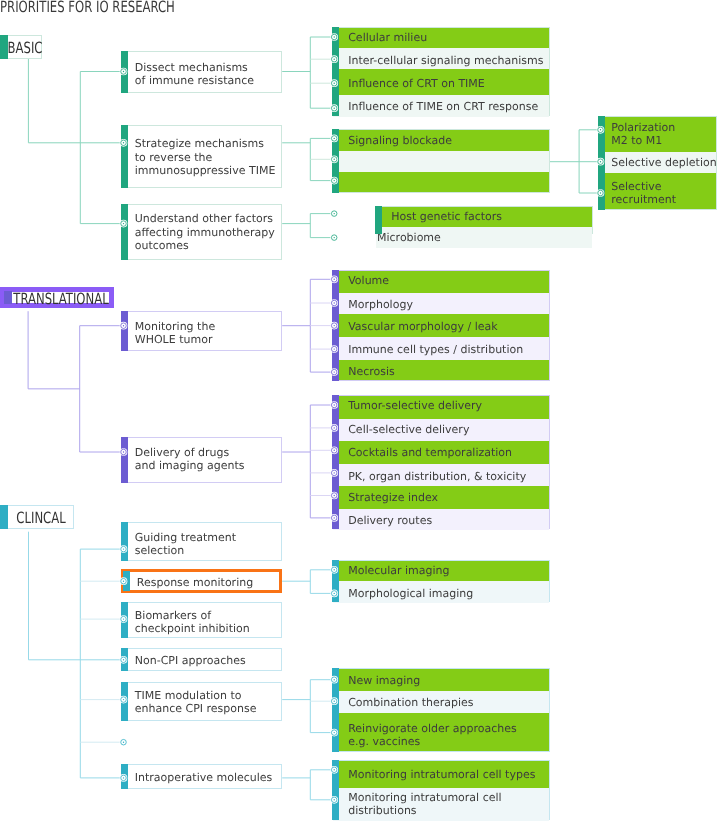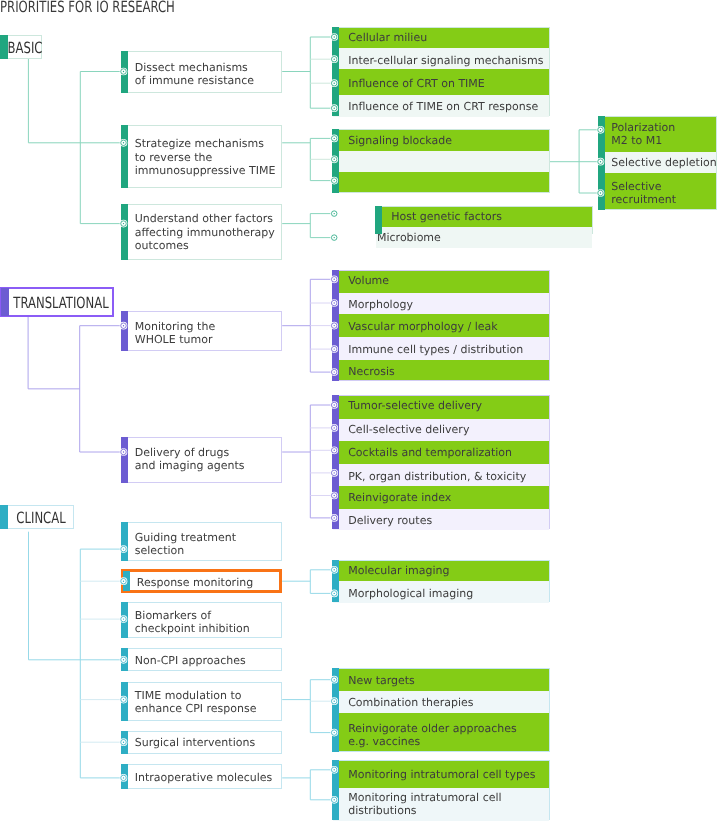--- a/index.html
+++ b/index.html
@@ -173,21 +173,21 @@
 <div class="grp" style="left:332px;top:205.6px;width:217.5px;height:28px;border:1px solid #cde7dd;margin-left:43px;">
       <div class="row" style="top:3.65px;left:15.2px;">
         <span class="l">Host genetic factors</span>
       </div>
       <div class="band" style="top:20.3px;height:21.6px;background:#eff7f4"></div>
       <div class="row" style="top:24.45px;left:1px;">
         <span class="l">Microbiome</span>
       </div>
       <div class="bar" style="background:#20a67f"></div>
     </div>
-<div class="cat" style="left:0px;top:287.3px;width:113.7px;height:30px;border:2px solid #8b5cf6;">
+<div class="cat" style="left:0px;top:287.3px;width:113.7px;height:21px;border:5px solid #8b5cf6;">
       <div class="bar" style="background:#6c5cd2"></div>
       <div class="lbl">
         <span>TRANSLATIONAL</span>
       </div>
     </div>
 <div class="node" style="left:121.2px;top:311.3px;width:161px;height:40.2px;border:1px solid #d2ccf4;">
       <div class="txt" style="top:7.7px">
         <span class="l" style="line-height:13.4px">Monitoring the</span>
         <span class="l" style="line-height:13.4px">WHOLE tumor</span>
       </div>
@@ -229,21 +229,21 @@
         <span class="l">Cell-selective delivery</span>
       </div>
       <div class="row" style="top:50.45px;left:15.2px;">
         <span class="l">Cocktails and temporalization</span>
       </div>
       <div class="band" style="top:67.8px;height:21.9px;background:#f3f1fd"></div>
       <div class="row" style="top:73.75px;left:15.2px;">
         <span class="l">PK, organ distribution, &amp; toxicity</span>
       </div>
       <div class="row" style="top:95.45px;left:15.2px;">
-        <span class="l">Reinvigorate index</span>
+        <span class="l">Strategize index</span>
       </div>
       <div class="band" style="top:112.8px;height:21.6px;background:#f3f1fd"></div>
       <div class="row" style="top:117.85px;left:15.2px;">
         <span class="l">Delivery routes</span>
       </div>
       <div class="bar" style="background:#6c5cd2"></div>
     </div>
 <div class="cat" style="left:0px;top:505px;width:74.2px;height:23.9px;border:1px solid #c5e6f0;">
       <div class="bar" style="background:#2eaec4"></div>
       <div class="lbl">
@@ -288,35 +288,29 @@
     </div>
 <div class="node" style="left:121.2px;top:682.1px;width:161px;height:39px;border:1px solid #c5e6f0;">
       <div class="txt" style="top:5.8px">
         <span class="l" style="line-height:13.2px">TIME modulation to</span>
         <span class="l" style="line-height:13.2px">enhance CPI response</span>
       </div>
       <div class="bar" style="background:#2eaec4"></div>
     </div>
 <div class="grp" style="left:332px;top:667.8px;width:217.5px;height:84.6px;border:1px solid #c5e6f0;">
       <div class="row" style="top:5.45px;left:15.2px;">
-        <span class="l">New targets</span>
+        <span class="l">New imaging</span>
       </div>
       <div class="band" style="top:22.7px;height:21.4px;background:#eff7f9"></div>
       <div class="row" style="top:27.25px;left:15.2px;">
         <span class="l">Combination therapies</span>
       </div>
       <div class="row" style="top:52.75px;left:15.2px;">
         <span class="l">Reinvigorate older approaches</span>
         <span class="l">e.g. vaccines</span>
-      </div>
-      <div class="bar" style="background:#2eaec4"></div>
-    </div>
-<div class="node" style="left:121.2px;top:730.7px;width:161px;height:23.2px;border:1px solid #c5e6f0;">
-      <div class="txt" style="top:4.05px">
-        <span class="l" style="line-height:13.1px">Surgical interventions</span>
       </div>
       <div class="bar" style="background:#2eaec4"></div>
     </div>
 <div class="node" style="left:121.2px;top:764.2px;width:161px;height:25.2px;border:1px solid #c5e6f0;">
       <div class="txt" style="top:5.75px">
         <span class="l" style="line-height:13.1px">Intraoperative molecules</span>
       </div>
       <div class="bar" style="background:#2eaec4"></div>
     </div>
 <div class="grp" style="left:332px;top:759.5px;width:217.5px;height:60.6px;border:1px solid #c5e6f0;">

